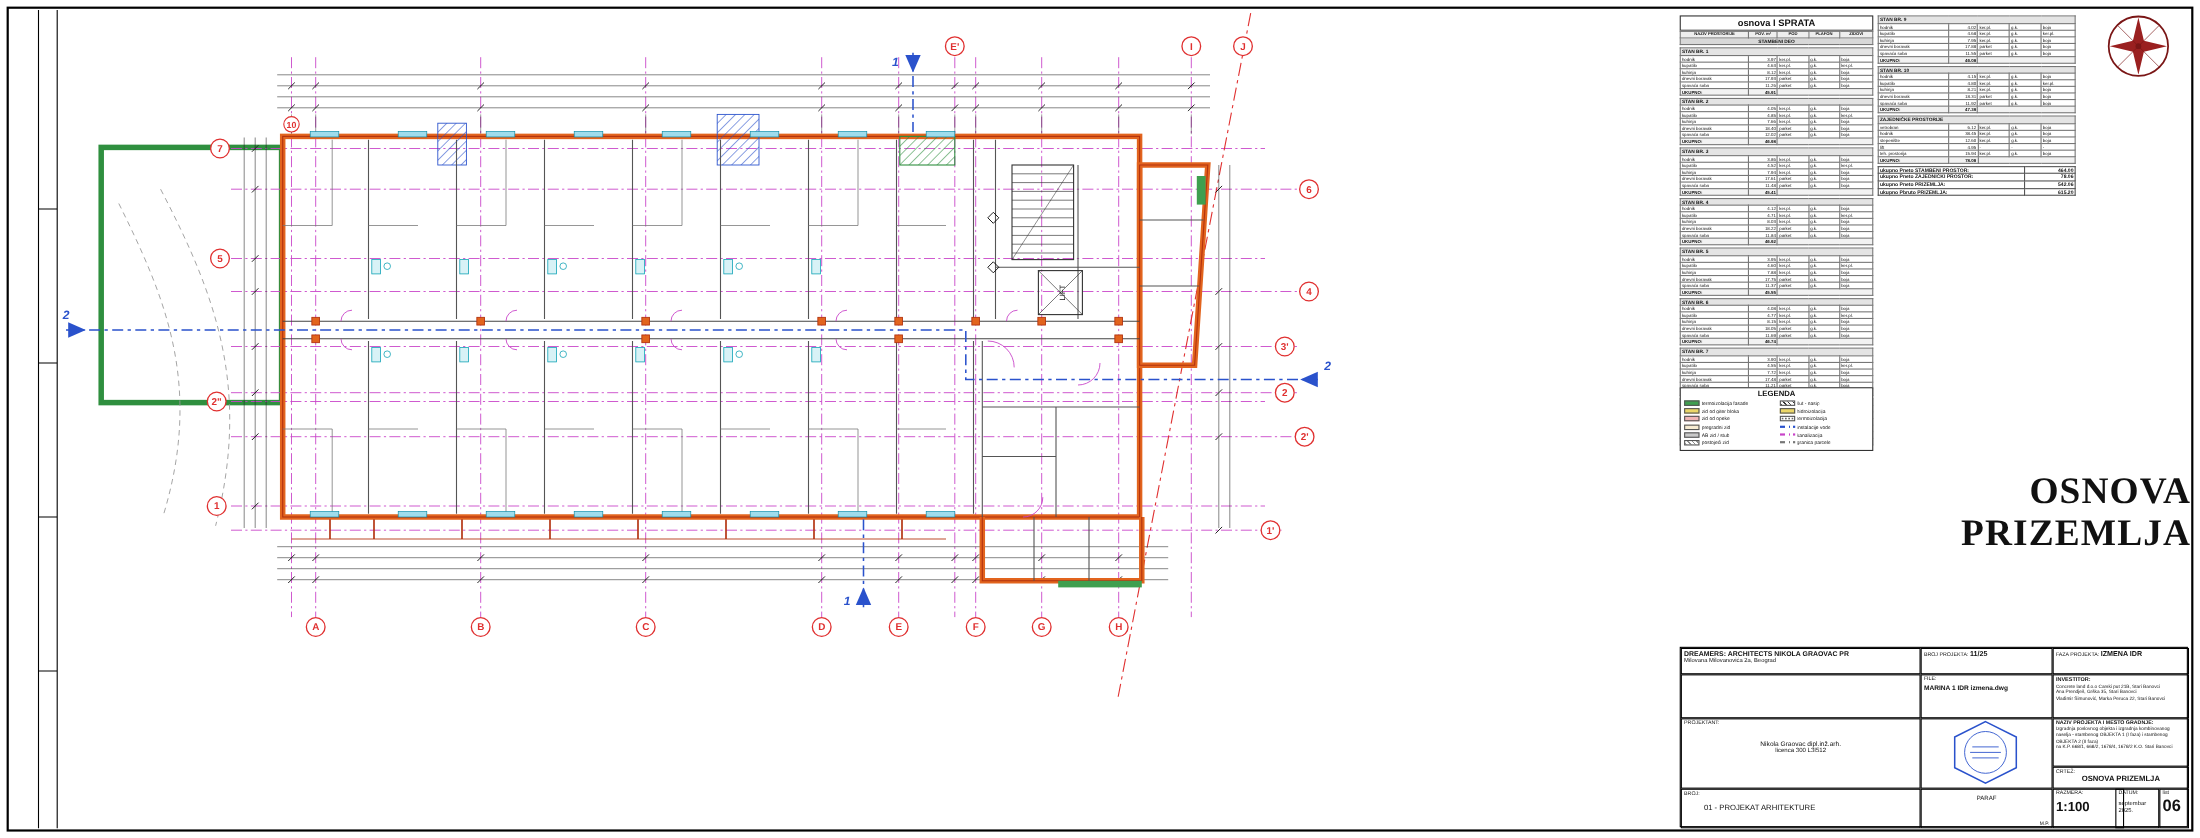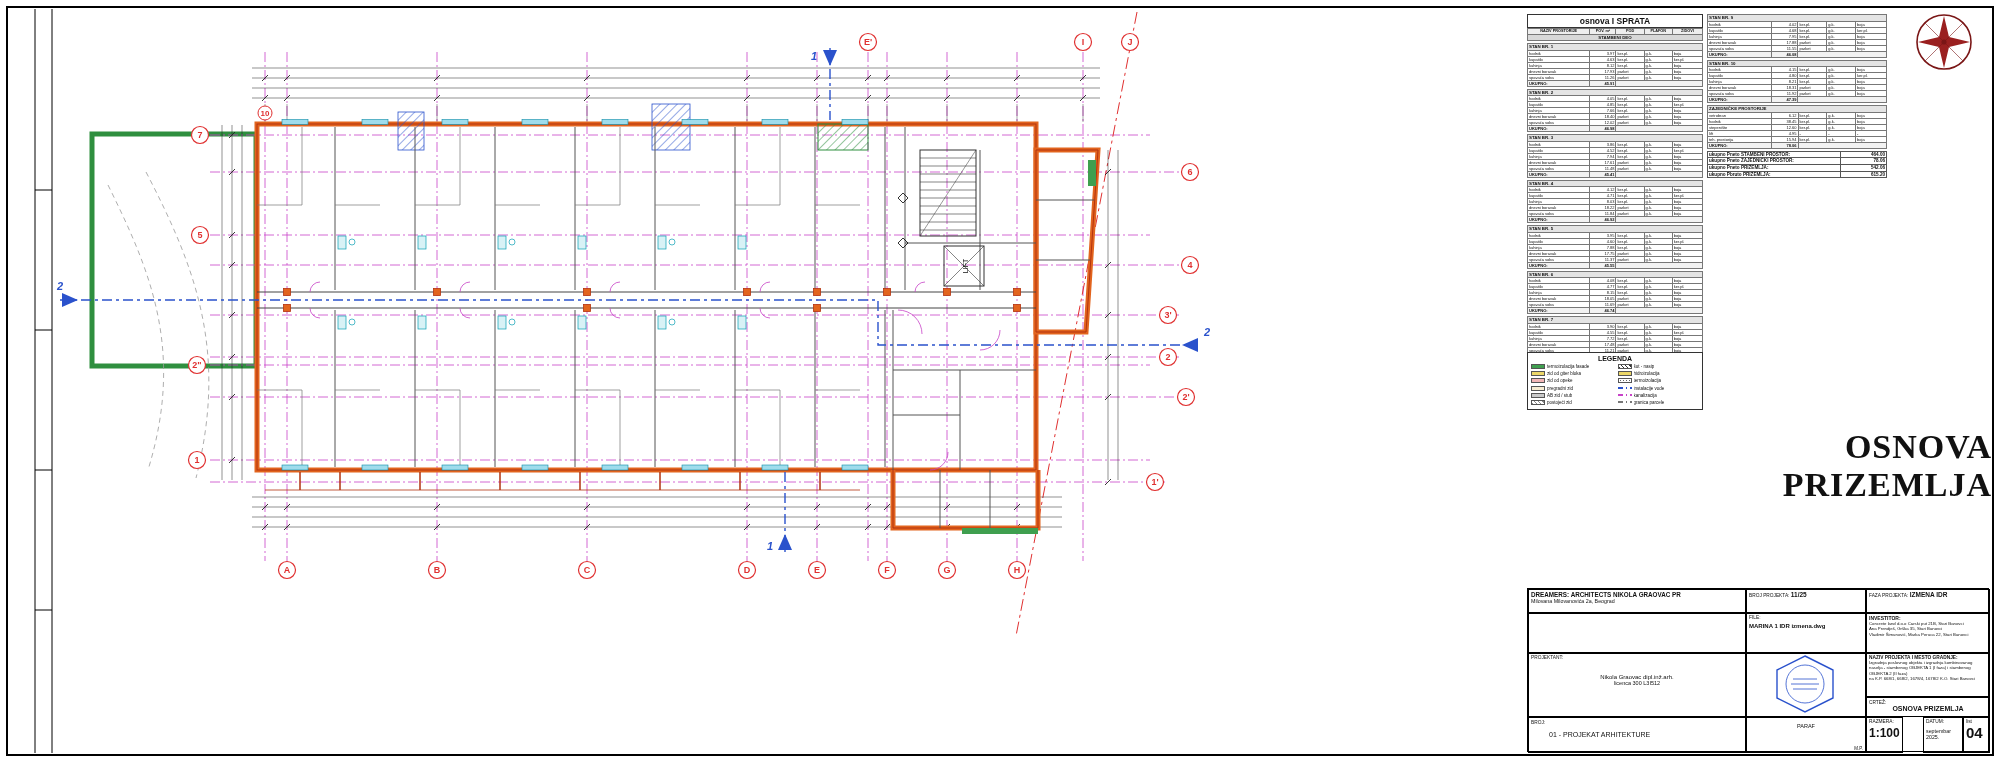--- a/index.html
+++ b/index.html
@@ -1018,27 +1018,27 @@
     </div>
 
     <div class="tb-cell" style="left:0;top:128px;width:218px;height:36px">
       <span class="tb-label">BROJ:</span>
       <div style="font-size:7px;margin:6px 0 0 18px">01 - PROJEKAT ARHITEKTURE</div>
     </div>
     <div class="tb-cell" style="left:218px;top:128px;width:120px;height:36px">
       <div class="tb-center" style="font-size:5.5px;margin-top:4px">PARAF</div>
       <div style="position:absolute;right:2px;bottom:1px;font-size:4.5px">M.P.</div>
     </div>
-    <div class="tb-cell" style="left:338px;top:128px;width:37px;height:36px">
+    <div class="tb-cell" style="left:338px;top:128px;width:65px;height:36px">
       <div class="tb-label">RAZMERA:</div>
       <div class="tb-bold" style="font-size:12px;margin-top:2px">1:100</div>
     </div>
     <div class="tb-cell" style="left:395px;top:128px;width:40px;height:36px">
       <div class="tb-label">DATUM:</div>
       <div style="font-size:5.3px;margin-top:4px">septembar 2025.</div>
     </div>
     <div class="tb-cell" style="left:435px;top:128px;width:27px;height:36px">
       <div class="tb-label">list</div>
-      <div class="tb-bold" style="font-size:15px">04</div>
+      <div class="tb-bold" style="font-size:15px">06</div>
     </div>
   </div>
 
 </div>
 
 </body></html>

